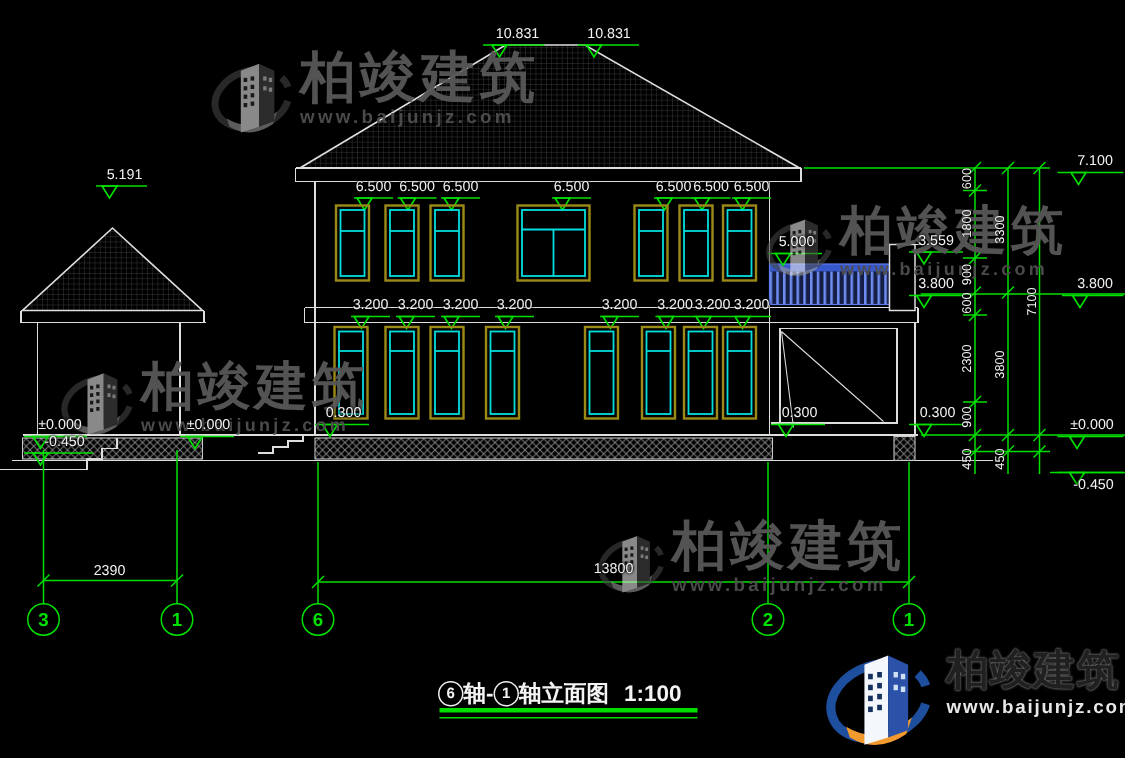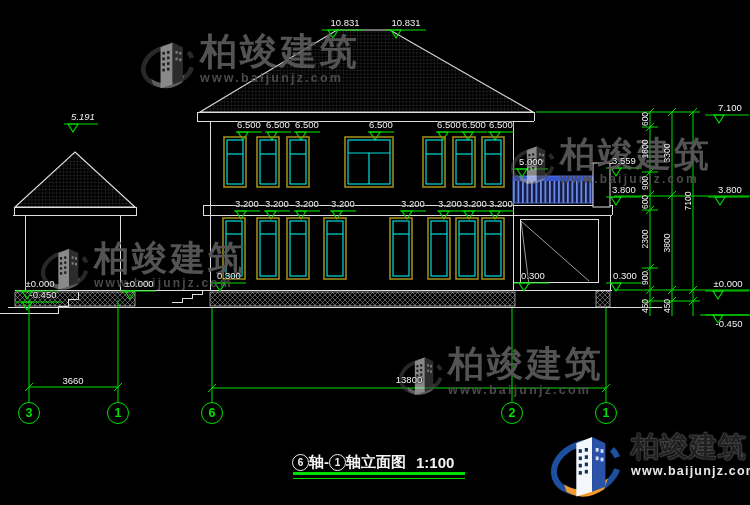--- a/index.html
+++ b/index.html
@@ -394,21 +394,21 @@
 </svg></span>
     <span class="wm-col">
       <span class="lg-brand">柏竣建筑</span>
       <span class="lg-url">www.baijunjz.com</span>
     </span>
   </div>
 
   <div id="labels">
       <div class="lbl" style="left: 345px; top: 17px;">10.831</div>
       <div class="lbl" style="left: 406px; top: 17px;">10.831</div>
-      <div class="lbl" style="left: 83px; top: 111px; font-style: italic;">5.191</div>
+      <div class="lbl" style="left: 83px; top: 111px;">5.191</div>
       <div class="lbl" style="left: 531px; top: 156px;">5.000</div>
       <div class="lbl" style="left: 624px; top: 155px;">3.559</div>
       <div class="lbl" style="left: 624px; top: 184px;">3.800</div>
       <div class="lbl" style="left: 229px; top: 270px;">0.300</div>
       <div class="lbl" style="left: 533px; top: 270px;">0.300</div>
       <div class="lbl" style="left: 625px; top: 270px;">0.300</div>
       <div class="lbl" style="left: 139px; top: 278px;">±0.000</div>
       <div class="lbl" style="left: 40px; top: 278px;">±0.000</div>
       <div class="lbl" style="left: 43px; top: 289px;">-0.450</div>
       <div class="lbl" style="left: 730px; top: 102px;">7.100</div>
@@ -423,21 +423,21 @@
       <div class="lbl" style="left: 474px; top: 119px;">6.500</div>
       <div class="lbl" style="left: 501px; top: 119px;">6.500</div>
       <div class="lbl" style="left: 247px; top: 198px;">3.200</div>
       <div class="lbl" style="left: 277px; top: 198px;">3.200</div>
       <div class="lbl" style="left: 307px; top: 198px;">3.200</div>
       <div class="lbl" style="left: 343px; top: 198px;">3.200</div>
       <div class="lbl" style="left: 413px; top: 198px;">3.200</div>
       <div class="lbl" style="left: 450px; top: 198px;">3.200</div>
       <div class="lbl" style="left: 475px; top: 198px;">3.200</div>
       <div class="lbl" style="left: 501px; top: 198px;">3.200</div>
-      <div class="lbl" style="left: 73px; top: 375px;">3660</div>
+      <div class="lbl" style="left: 73px; top: 375px;">2390</div>
       <div class="lbl" style="left: 409px; top: 374px;">13800</div>
       <div class="vdim" style="left: 645px; top: 119px;">600</div>
       <div class="vdim" style="left: 645px; top: 149px;">1800</div>
       <div class="vdim" style="left: 645px; top: 183px;">900</div>
       <div class="vdim" style="left: 645px; top: 202px;">600</div>
       <div class="vdim" style="left: 645px; top: 239px;">2300</div>
       <div class="vdim" style="left: 645px; top: 278px;">900</div>
       <div class="vdim" style="left: 645px; top: 306px;">450</div>
       <div class="vdim" style="left: 667px; top: 153px;">3300</div>
       <div class="vdim" style="left: 667px; top: 243px;">3800</div>

